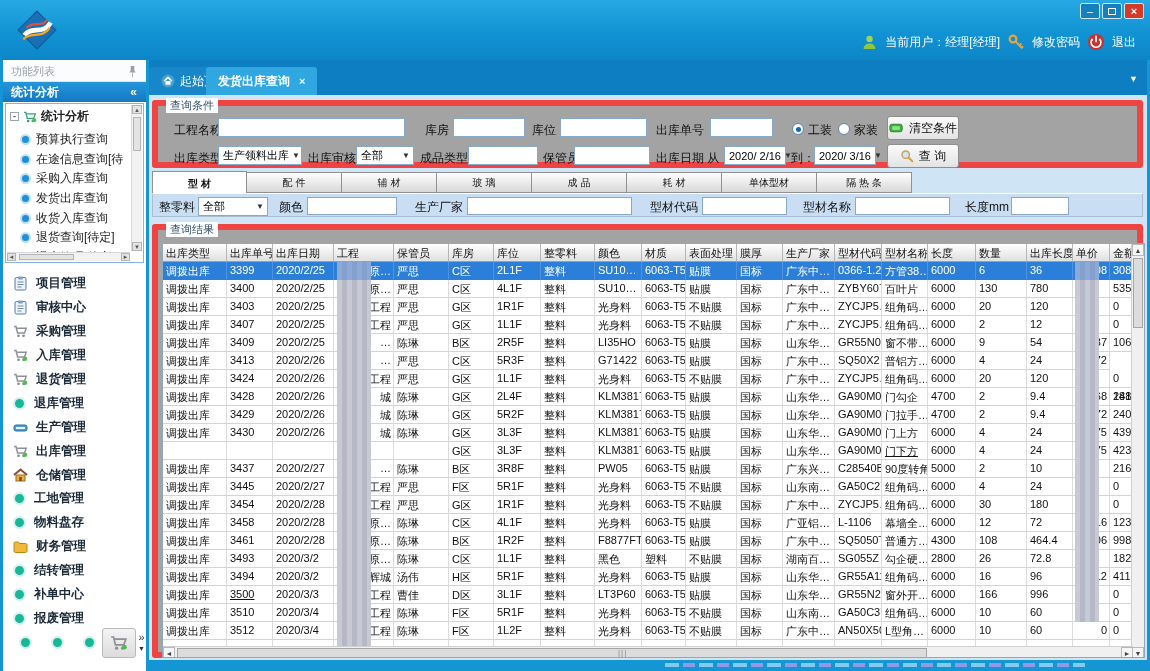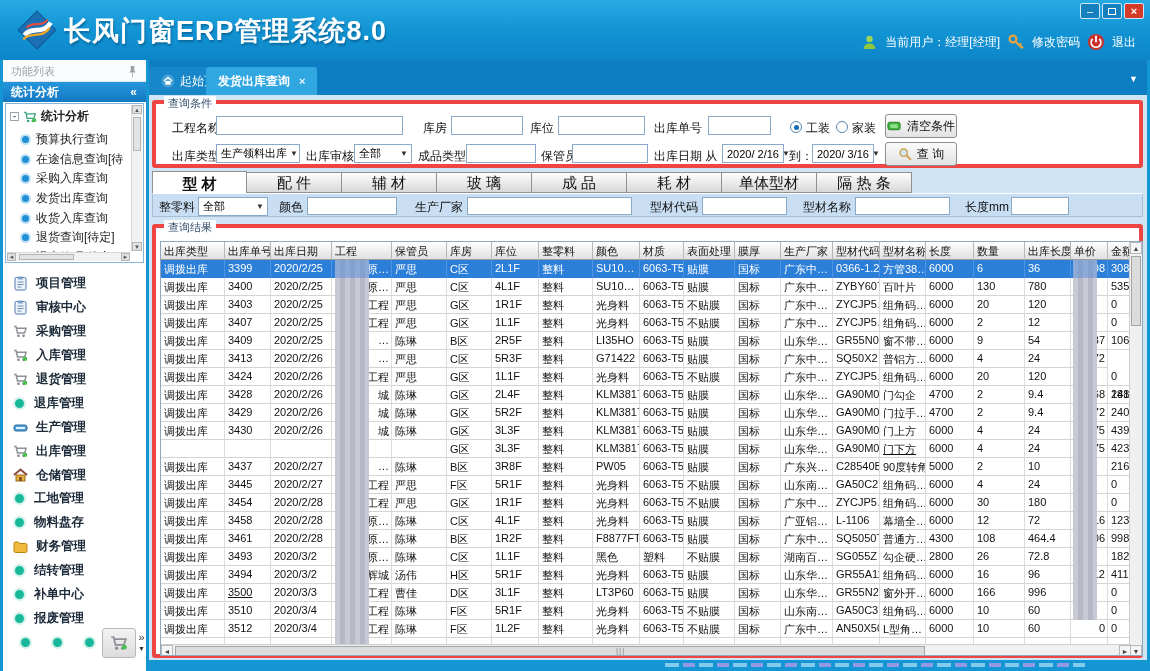--- a/index.html
+++ b/index.html
@@ -50,35 +50,35 @@
   .main{position:absolute;left:149px;top:60px;width:998px;height:600px;background:#cfe4f5;}
   .tabbar{position:absolute;left:0;top:0;width:998px;height:35px;background:#0d7ec2;}
   .tab{position:absolute;top:7px;height:28px;display:flex;align-items:center;gap:5px;padding:0 12px;color:#fff;font-size:12px;
     background:#1787c9;border-radius:3px 3px 0 0;white-space:nowrap;}
   .tab:nth-child(1){left:3px;}
   .tab.active{left:57px;background:#31a7e2;font-weight:bold;}
   .tab-close{font-size:11px;margin-left:4px;opacity:.9;}
   .tabbar .bar-arr{position:absolute;right:6px;top:14px;color:#fff;font-size:9px;}
   .content{position:absolute;left:0;top:35px;width:998px;height:565px;}
   
-  .gbox{position:absolute;background:#ffffff;border:4px solid #ef4444;border-radius:3px;}
+  .gbox{position:absolute;background:#a3a3a3;border:6px solid #ef4444;border-radius:3px;}
   .legend{position:absolute;left:8px;top:-8px;background:#fdfeff;padding:0 4px;font-size:11px;color:#33506b;}
   .flabel{position:absolute;font-size:12px;color:#111;white-space:nowrap;}
   .txt{position:absolute;height:19px;border:1px solid #89a9c9;background:#fff;font-size:11px;padding:0 3px;outline:none;}
   .combo{position:absolute;height:19px;border:1px solid #89a9c9;background:#fff;font-size:11px;display:flex;align-items:center;
     padding-left:4px;white-space:nowrap;}
   .cmb-arr{margin-left:auto;font-size:8px;color:#333;padding:0 3px;}
   .radio{position:absolute;width:12px;height:12px;border-radius:50%;border:1px solid #5a87b0;background:#fff;}
   .radio.sel::after{content:'';position:absolute;left:2.5px;top:2.5px;width:5px;height:5px;border-radius:50%;background:#1468b8;}
   .btn{position:absolute;background:linear-gradient(#fbfbfb,#e3e3e3);border:1px solid #8e8e8e;border-radius:3px;
     font-size:12px;color:#111;display:flex;align-items:center;justify-content:center;gap:5px;}
   
   .mat-tabs{position:absolute;left:3px;top:77px;height:21px;display:flex;}
   .mtab{width:95px;height:21px;background:linear-gradient(#fefefe,#d8d8d8);border:1px solid #919191;border-left-width:0;
-    font-size:15px;color:#111;text-align:center;line-height:20px;white-space:nowrap;overflow:hidden;}
+    font-size:10px;color:#111;text-align:center;line-height:20px;white-space:nowrap;overflow:hidden;}
   .mtab:first-child{border-left-width:1px;}
   .mtab.active{background:#fff;font-weight:bold;height:23px;margin-top:-1px;line-height:23px;border-bottom:0;}
   .filter-bar{position:absolute;left:3px;top:98px;width:991px;height:24px;background:#c9def3;border:1px solid #a6bdd4;border-top:1px solid #fff;}
   
   .grid{position:absolute;left:4px;top:13px;width:983px;height:415px;border:1px solid #8fa8bf;background:#fff;overflow:hidden;}
   .ghead{position:absolute;left:0;top:0;height:18px;display:flex;}
   .gh{height:18px;background:linear-gradient(#ffffff,#e0e0e0);border-right:1px solid #b6b6b6;border-bottom:1px solid #9f9f9f;
     font-size:11px;color:#111;padding:2px 0 0 3px;white-space:nowrap;overflow:hidden;flex:none;}
   .grows{position:absolute;left:0;top:18px;}
   .grow{display:flex;height:18px;background:#fff;}
@@ -108,21 +108,20 @@
 
   <div class="titlebar">
     <span class="ic logo">
       <svg viewBox="0 0 40 40">
           <polygon points="20,2 38,20 20,38 2,20" fill="#1b6fb5" stroke="#0d5a96"></polygon>
       <path d="M8 25 C14 16,26 25,33 13" stroke="#fff" stroke-width="4.5" fill="none"></path>
       <path d="M7 29 C13 21,25 29,32 18" stroke="#f5a623" stroke-width="2.2" fill="none"></path>
       <path d="M10 18 C15 11,25 18,30 10" stroke="#e34f3f" stroke-width="2" fill="none"></path>
         </svg>
     </span>
-    <span class="app-title">长风门窗ERP管理系统8.0</span>
     <div class="winbtns">
       <div class="wbtn">–</div>
       <div class="wbtn"><span class="maxglyph"></span></div>
       <div class="wbtn close">×</div>
     </div>
     <div class="userbar">
       <span class="ic">
         <svg viewBox="0 0 16 16">
             <circle cx="8" cy="4.6" r="3" fill="#9ed455"></circle>
             <path d="M2.5 14c0-3.2 2.4-5 5.5-5s5.5 1.8 5.5 5z" fill="#8dc63f"></path>

